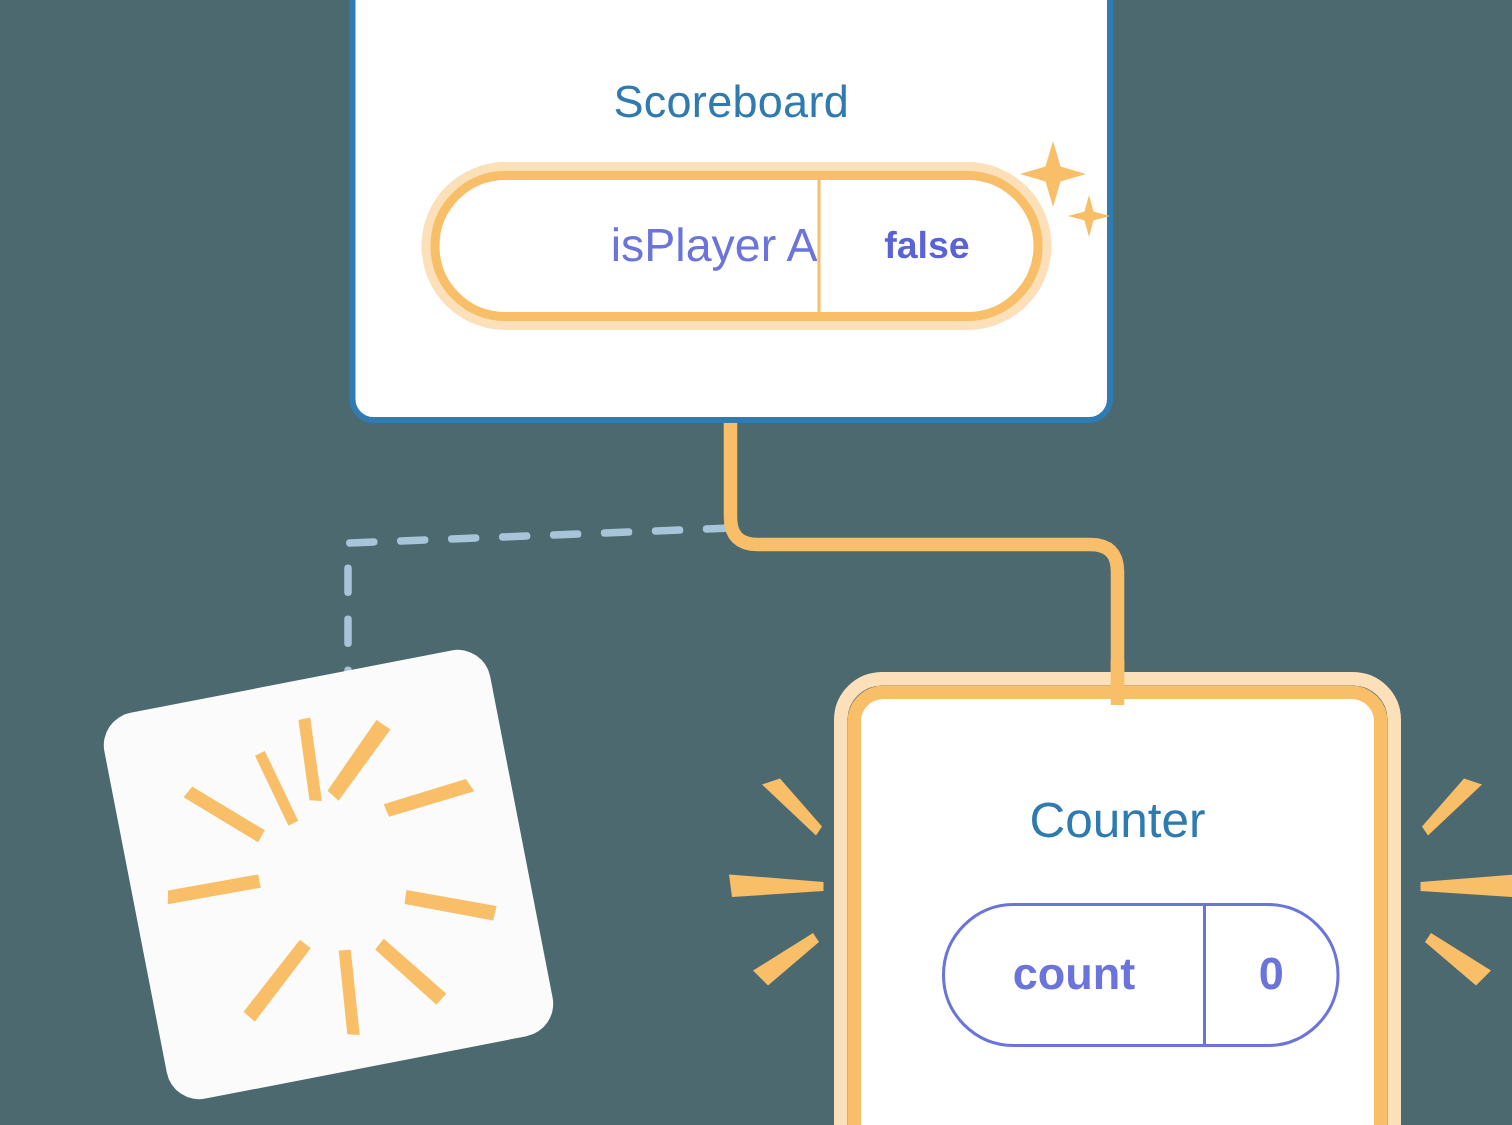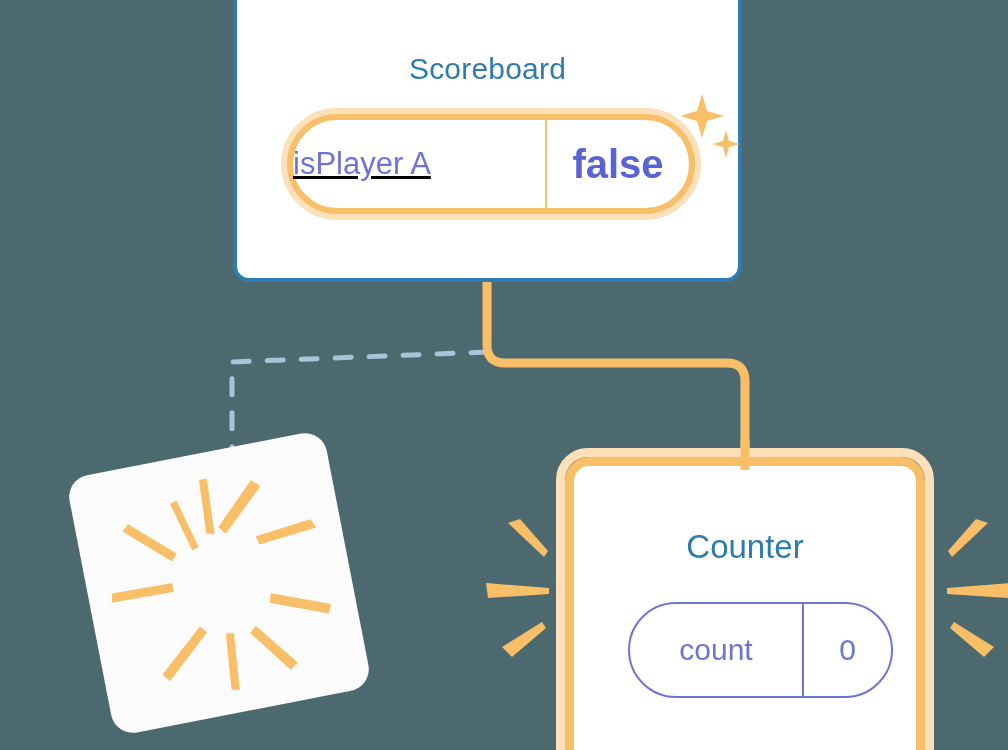--- a/index.html
+++ b/index.html
@@ -70,36 +70,35 @@
     border-radius: 56px;
     background: #ffffff;
     box-sizing: border-box;
     display: flex;
     align-items: stretch;
   }
   #sb-key-cell {
     flex: 0 0 252px;
     display: flex;
     align-items: center;
-    justify-content: flex-start;
+    justify-content: flex-end;
     border-right: 2px solid #f8bf68;
-    text-decoration: underline;
   }
   #sb-val-cell {
     flex: 1 1 auto;
     display: flex;
     align-items: center;
     justify-content: center;
   }
   .pill-key {
     font-size: 31px;
     color: #6b74da;
   }
   .pill-val-bold {
-    font-size: 40px;
+    font-size: 25px;
     font-weight: bold;
     color: #5a63d6;
   }
 
   
   #sparkle-group {
     position: absolute;
     left: 676px;
     top: 92px;
     width: 64px;
@@ -161,20 +160,21 @@
   }
   #ct-val-cell {
     flex: 1 1 auto;
     display: flex;
     align-items: center;
     justify-content: center;
   }
   .pill-key-sm {
     font-size: 30px;
     color: #6b74da;
+    font-weight: bold;
   }
 
   
   #burst-card {
     position: absolute;
     left: 88px;
     top: 452px;
     width: 262px;
     height: 262px;
     background: #fbfbfb;

